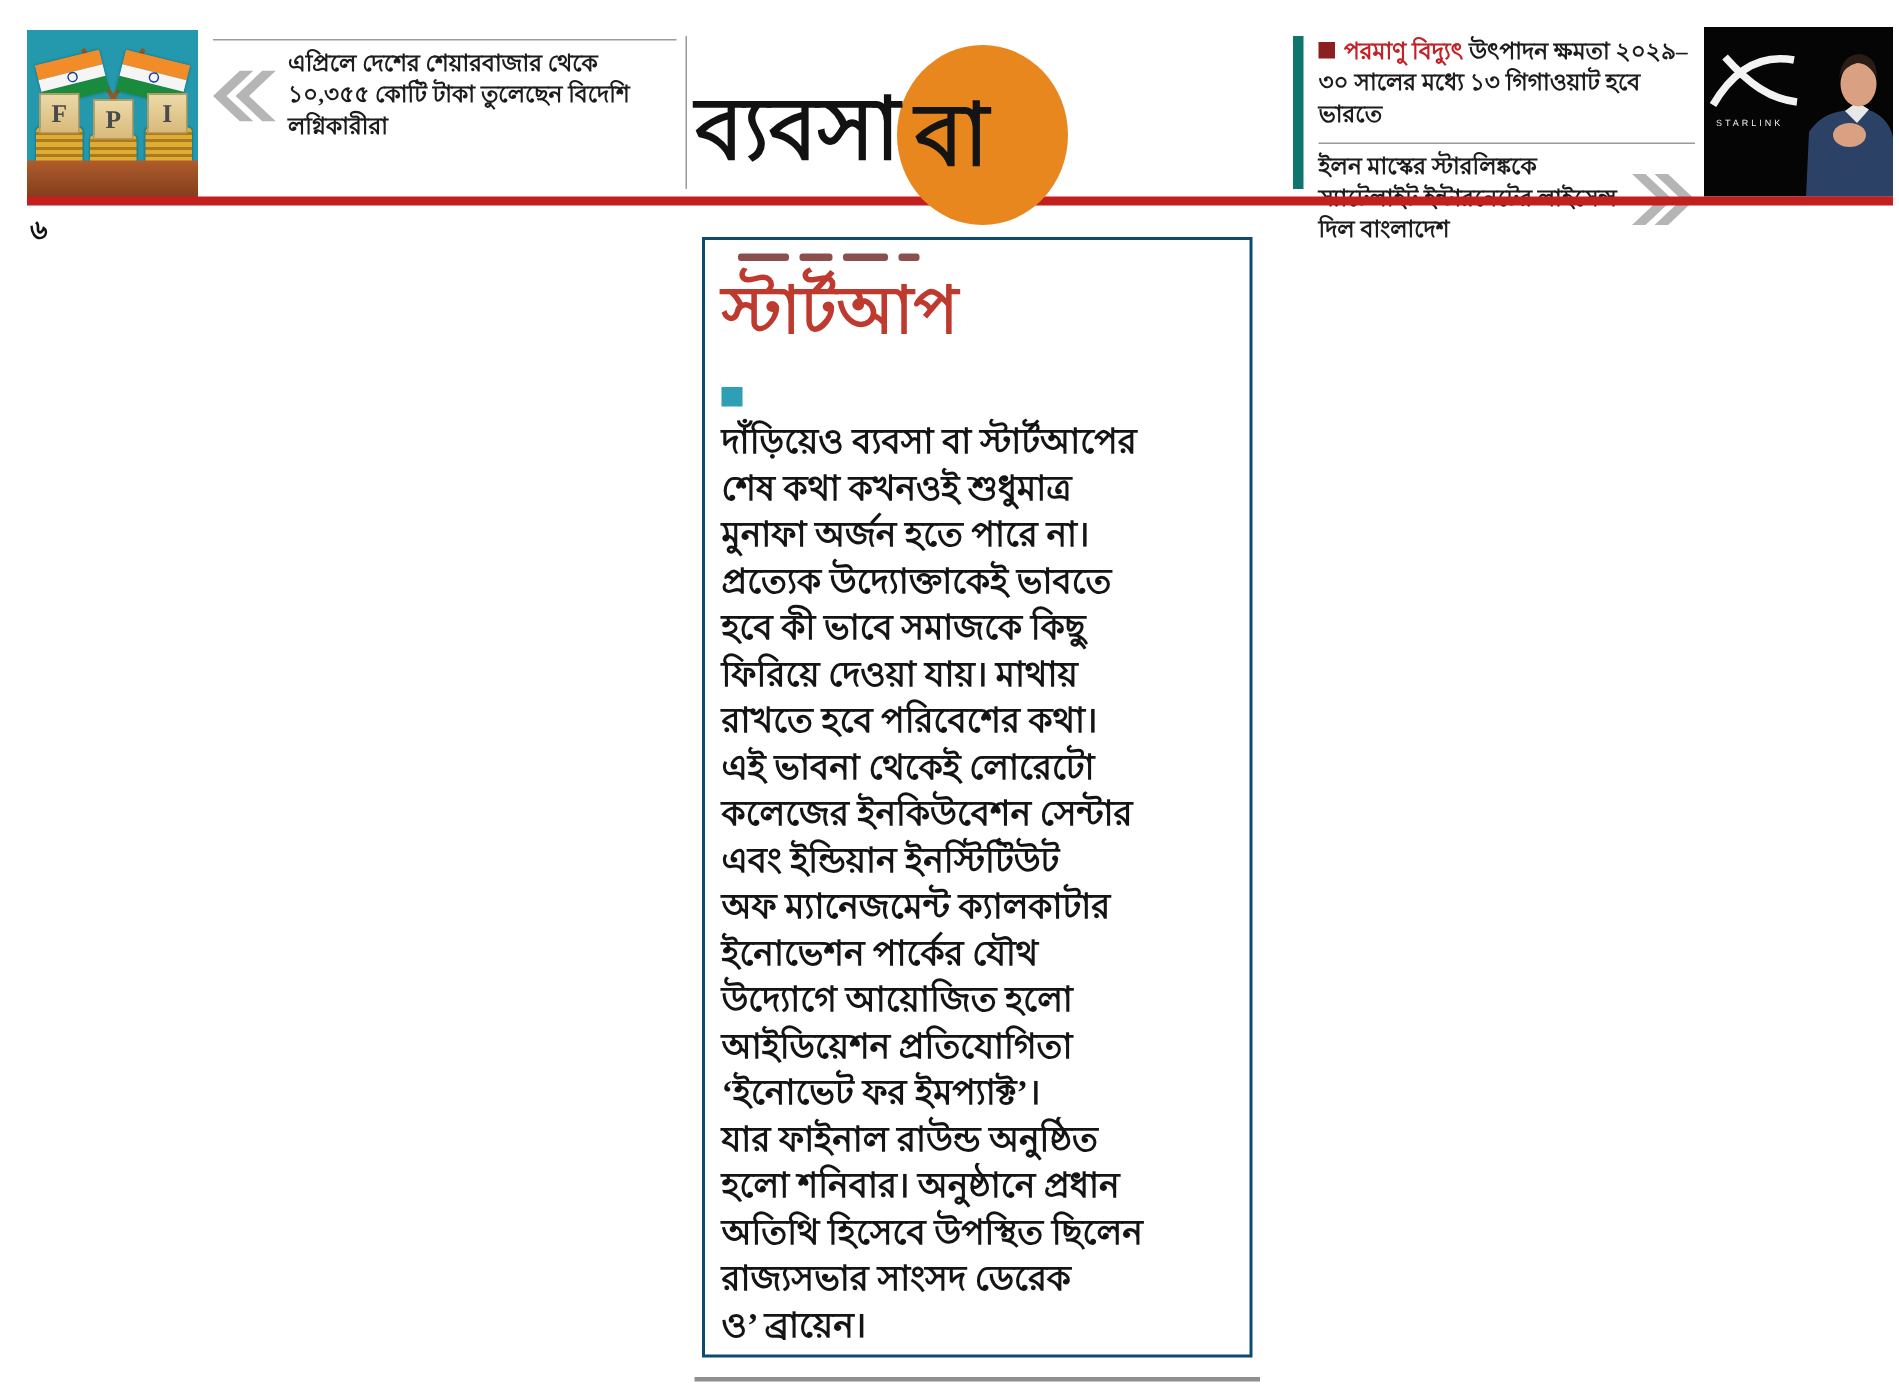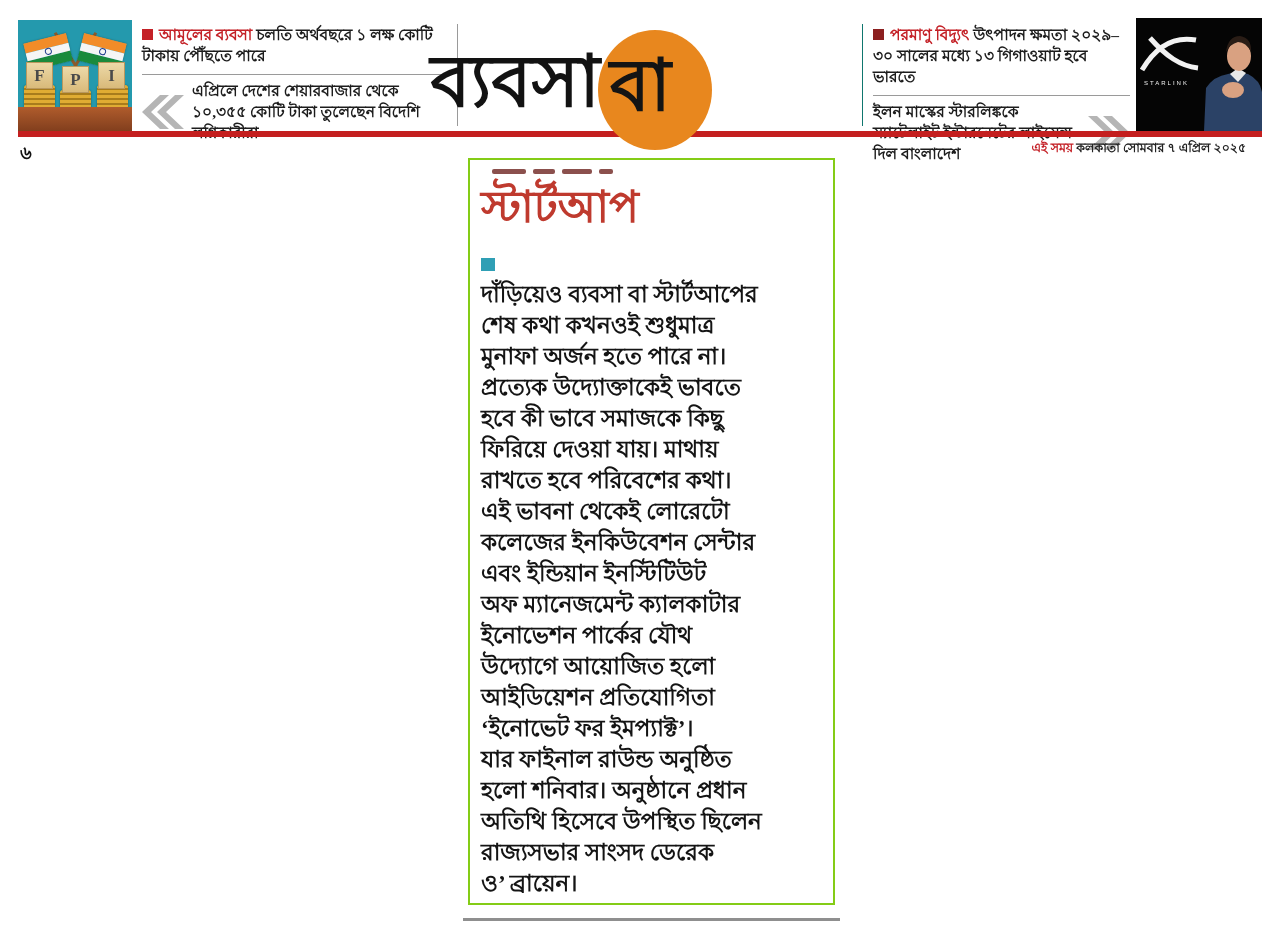--- a/index.html
+++ b/index.html
@@ -28,48 +28,48 @@
 
   
   .newsblock{position:absolute;top:24px;font-family:"Liberation Serif",serif;color:#1c1c1c;}
   .newsblock .item1{font-size:15.5px;font-weight:700;line-height:21px;padding-bottom:6px;}
   .newsblock .divider{height:1px;background:#9a9a9a;margin:2px 0 5px 0;}
   .newsblock .item2{display:flex;align-items:center;gap:8px;font-size:15.5px;font-weight:700;line-height:21px;}
   .sq{display:inline-block;width:11px;height:11px;margin-right:6px;}
   .hl{color:#c42127;}
   .chev{flex:0 0 auto;}
   .left-block{left:142px;width:316px;border-right:1px solid #9a9a9a;padding-right:6px;box-sizing:border-box;height:102px;}
-  .right-block{left:862px;width:268px;border-left:1px solid #0f766e;padding-left:10px;box-sizing:border-box;height:102px;}
+  .right-block{left:862px;width:268px;border-left:7px solid #0f766e;padding-left:10px;box-sizing:border-box;height:102px;}
   .right-block .item2{justify-content:flex-start;}
 
   
   .masthead{position:absolute;left:452px;top:30px;width:410px;height:120px;z-index:2;}
   .m-circle{position:absolute;left:146px;top:0px;width:114px;height:120px;border-radius:50%;
             background:#e8871e;z-index:1;}
-  .m-text{position:absolute;top:18px;font-weight:700;font-size:72px;color:#121212;
-          font-family:Liberation Mono, monospace;white-space:nowrap;z-index:2;line-height:78px;}
+  .m-text{position:absolute;top:18px;font-weight:700;font-size:58px;color:#121212;
+          font-family:Liberation Serif, serif;white-space:nowrap;z-index:2;line-height:78px;}
   .m-p1{right:262px;text-align:right;}
   .m-cl{left:158px;top:22px;color:#141414;}
   .m-p2{left:258px;}
 
   
   .star{position:absolute;left:1136px;top:18px;width:126px;height:113px;background:#050505;overflow:hidden;z-index:0;}
   .star svg{position:absolute;left:0;top:0;}
   .star .lbl{position:absolute;left:8px;top:62px;color:#efefef;font-size:6px;letter-spacing:2px;
              font-family:"Liberation Sans",sans-serif;}
 
   
   .pageno{position:absolute;left:20px;top:139px;font-size:18px;font-weight:700;color:#111;}
   .dateline{position:absolute;left:860px;top:139px;width:386px;text-align:right;font-size:12.5px;
             font-weight:700;color:#222;}
   .dateline .hl{color:#c42127;}
 
   
   .article{position:absolute;left:468px;top:158px;width:367px;height:747px;background:#fff;
-           border:2px solid #84cc16;box-sizing:border-box;z-index:0;overflow:hidden;}
+           border:2px solid #0c4a6e;box-sizing:border-box;z-index:0;overflow:hidden;}
   .remnant{position:absolute;left:22px;top:9px;display:flex;gap:7px;}
   .remnant i{display:block;height:5px;background:#6e2420;opacity:.8;border-radius:2px;}
   .art-title{position:absolute;left:11px;top:20px;font-size:44px;font-weight:700;color:#bf3a2e;
              line-height:56px;white-space:nowrap;}
   .lead{position:absolute;left:11px;top:88px;font-size:23px;font-weight:700;color:#141414;line-height:31px;white-space:nowrap;}
   .lead .bullet{display:inline-block;width:14px;height:13px;background:#2f9fb5;margin-right:9px;}
   .body-text{position:absolute;left:11px;top:119px;font-size:23px;font-weight:700;color:#141414;
              line-height:31px;white-space:pre-line;}
   .bottom-rule{position:absolute;left:463px;top:918px;width:377px;height:3px;background:#8f8f8f;}
 </style>
@@ -100,23 +100,20 @@
     <div class="coins" style="left:6px;top:65px;"></div>
     <div class="coins" style="left:42px;top:70px;"></div>
     <div class="coins" style="left:79px;top:65px;"></div>
     <div class="block" style="left:8px;top:42px;">F</div>
     <div class="block" style="left:44px;top:46px;">P</div>
     <div class="block" style="left:80px;top:42px;">I</div>
     <div class="table"></div>
   </div>
 
   <div class="newsblock left-block">
-    <div class="item1">
-      <span class="sq" style="background:#c42127;"></span><span class="hl">আমূলের ব্যবসা</span><span> চলতি অর্থবছরে ১ লক্ষ কোটি টাকায় পৌঁছতে পারে</span>
-    </div>
     <div class="divider"></div>
     <div class="item2">
       <svg class="chev" width="42" height="34" viewBox="0 0 42 34">
         <polygon points="18,0 0,17 18,34 27,34 9,17 27,0" fill="#b5b5b5"></polygon>
         <polygon points="33,0 15,17 33,34 42,34 24,17 42,0" fill="#b5b5b5"></polygon>
       </svg>
       <span>এপ্রিলে দেশের শেয়ারবাজার থেকে ১০,৩৫৫ কোটি টাকা তুলেছেন বিদেশি লগ্নিকারীরা</span>
     </div>
   </div>
 
@@ -150,23 +147,20 @@
         <path d="M94,56 L102,64 L110,55 L102,50 Z" fill="#e8e8e8"></path>
         <ellipse cx="103" cy="38" rx="12" ry="15" fill="#d9a181"></ellipse>
         <path d="M90,34 Q92,18 104,18 Q116,20 115,34 Q110,24 102,24 Q94,26 90,34 Z" fill="#2a1d16"></path>
         <ellipse cx="97" cy="72" rx="11" ry="8" fill="#d9a181"></ellipse>
       </g>
     </svg>
     <div class="lbl">STARLINK</div>
   </div>
 
   <div class="pageno">৬</div>
-  <div class="dateline">
-    <span class="hl">এই সময়</span><span> কলকাতা সোমবার ৭ এপ্রিল ২০২৫</span>
-  </div>
 
   <div class="article">
     <div class="remnant">
       <i style="width:34px;"></i>
         <i style="width:22px;"></i>
         <i style="width:30px;"></i>
         <i style="width:14px;"></i>
     </div>
     <div class="art-title">স্টার্টআপ</div>
     <div class="lead">

